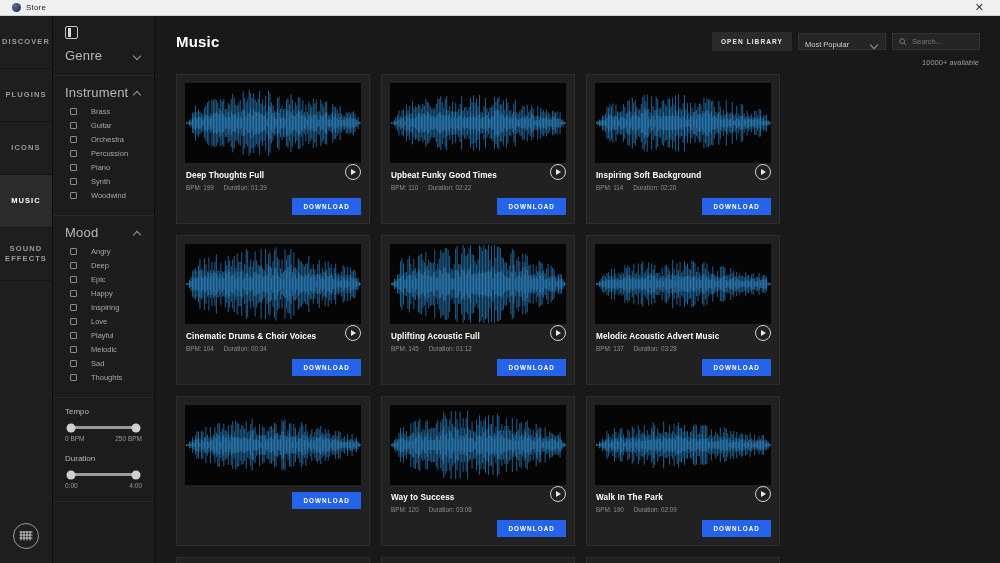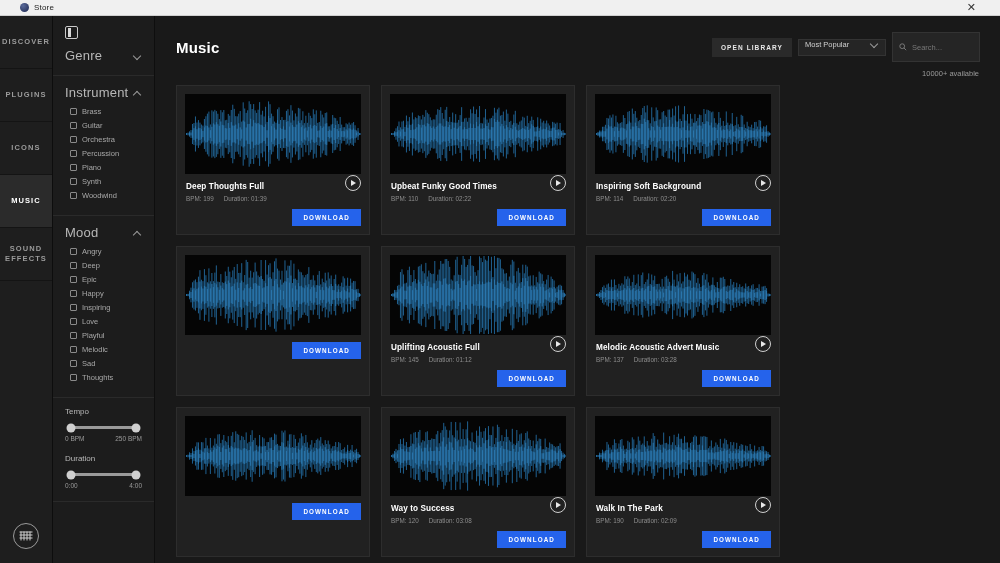--- a/index.html
+++ b/index.html
@@ -7,21 +7,21 @@
     width: 1000px; height: 563px;
     background: #1a1a1a;
     font-family: "Liberation Sans", sans-serif;
     overflow: hidden;
   }
   #app { position: relative; width: 1000px; height: 563px; background: #1a1a1a; }
 
   
   .titlebar {
     height: 16px; background: #f0f0f0; display: flex; align-items: center;
-    padding: 0 20px; border-bottom: 1px solid #d0d0d0;
+    padding: 0 12px; border-bottom: 1px solid #d0d0d0;
   }
   .tb-dot {
     width: 9px; height: 9px; border-radius: 50%;
     background: radial-gradient(circle at 35% 30%, #5a6a9a, #1c2750);
     margin-right: 5px; flex: 0 0 auto;
   }
   .tb-title { font-size: 8px; color: #222; letter-spacing: .2px; }
   .tb-spacer { flex: 1; }
   .tb-close {
     font-size: 11px; color: #333; line-height: 1; padding: 0 4px; cursor: pointer;
@@ -74,21 +74,21 @@
   .f-head-label { font-size: 13px; color: #b8b8b8; letter-spacing: .2px; }
   .chev { width: 8px; height: 8px; position: relative; }
   .chev:before {
     content: ""; position: absolute; left: 0; top: 1px;
     width: 5px; height: 5px; border-right: 1px solid #9a9a9a; border-bottom: 1px solid #9a9a9a;
     transform: rotate(45deg);
   }
   .chev.up:before { transform: rotate(-135deg); top: 3px; }
   .f-opts { margin-top: 7px; }
   .f-opt {
-    display: flex; align-items: center; gap: 5px; margin: 0 0 5px 5px; cursor: pointer;
+    display: flex; align-items: center; gap: 14px; margin: 0 0 5px 5px; cursor: pointer;
   }
   .cb {
     width: 7px; height: 7px; border: 1px solid #8a8a8a; border-radius: 1px;
     background: transparent; flex: 0 0 auto;
   }
   .f-opt-label { font-size: 7.5px; color: #a8a8a8; }
 
   .slider-block { margin-bottom: 12px; }
   .slider-block:last-child { margin-bottom: 2px; }
   .sl-label { font-size: 8px; color: #b8b8b8; margin-bottom: 10px; }
@@ -110,26 +110,26 @@
     display: flex; align-items: center; padding: 16px 20px 0 21px;
   }
   .page-title { font-size: 15px; font-weight: 700; color: #fff; letter-spacing: .2px; }
   .head-right { margin-left: auto; display: flex; align-items: center; gap: 6px; }
   .btn-library {
     background: #2a2a2a; color: #e8e8e8; font-size: 6.5px; font-weight: 700;
     letter-spacing: 1.1px; padding: 6px 9px; border: none; cursor: pointer;
   }
   .select-box {
     background: #252525; border: 1px solid #333; width: 88px; height: 17px;
-    display: flex; align-items: flex-start; padding: 0 6px; cursor: pointer;
+    display: flex; align-items: flex-end; padding: 0 6px; cursor: pointer;
   }
   .select-val { font-size: 7.5px; color: #cfcfcf; }
   .select-box .chev { margin-left: auto; }
   .search-box {
-    background: #252525; border: 1px solid #333; width: 88px; height: 30px;
+    background: #252525; border: 1px solid #333; width: 88px; height: 17px;
     display: flex; align-items: center; gap: 5px; padding: 0 6px; cursor: text;
   }
   .search-ph { font-size: 7.5px; color: #777; }
   .avail {
     text-align: right; font-size: 7.5px; color: #9a9a9a;
     padding: 7px 21px 0 0;
   }
 
   
   .grid {
@@ -1357,20 +1357,30 @@
                 <rect x="169.54" y="34.70" width="1.04" height="10.59" fill="#2a76ad"></rect>
                 <rect x="171.03" y="34.21" width="1.04" height="11.57" fill="#1f5e8c"></rect>
                 <rect x="171.03" y="36.64" width="1.04" height="6.71" fill="#2a76ad"></rect>
                 <rect x="172.53" y="33.83" width="1.04" height="12.35" fill="#1f5e8c"></rect>
                 <rect x="172.53" y="37.93" width="1.04" height="4.15" fill="#2a76ad"></rect>
                 <rect x="174.02" y="38.04" width="1.04" height="3.91" fill="#1f5e8c"></rect>
                 <rect x="174.02" y="38.98" width="1.04" height="2.04" fill="#2a76ad"></rect>
                 <rect x="175.51" y="39.00" width="1.04" height="2.00" fill="#1f5e8c"></rect>
                 <rect x="175.51" y="39.57" width="1.04" height="0.86" fill="#2a76ad"></rect>
               </svg></div>
+            <div class="card-meta">
+              <div class="card-title">Cinematic Drums &amp; Choir Voices</div>
+              <div class="card-sub">
+                <span>BPM: 104</span>
+                <span>Duration: 00:34</span>
+              </div>
+              <div class="play-btn">
+                <span class="play-tri"></span>
+              </div>
+            </div>
             <div class="dl-row">
               <button class="btn-download">DOWNLOAD</button>
             </div>
           </div>
           <div class="card">
             <div class="wave"><svg width="100%" height="80" viewBox="0 0 176 80" preserveAspectRatio="none">
                 <rect width="176" height="80" fill="#050505"></rect>
                 <rect x="1.00" y="39.00" width="1.04" height="2.00" fill="#1f5e8c"></rect>
                 <rect x="1.00" y="39.50" width="1.04" height="1.01" fill="#2a76ad"></rect>
                 <rect x="2.49" y="37.93" width="1.04" height="4.13" fill="#1f5e8c"></rect>

